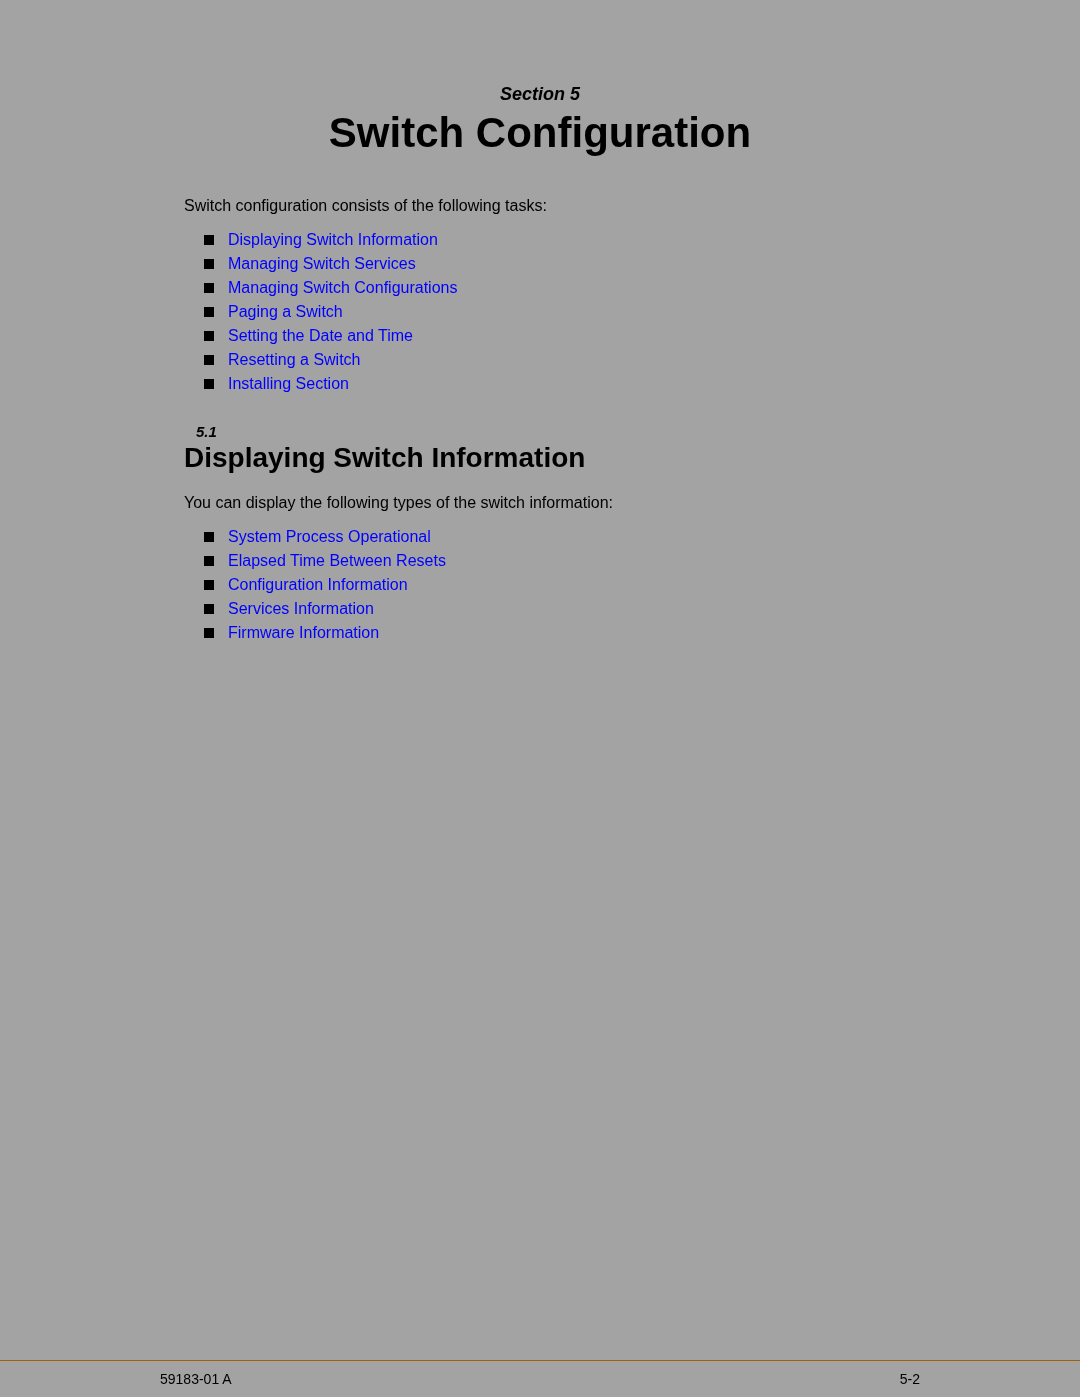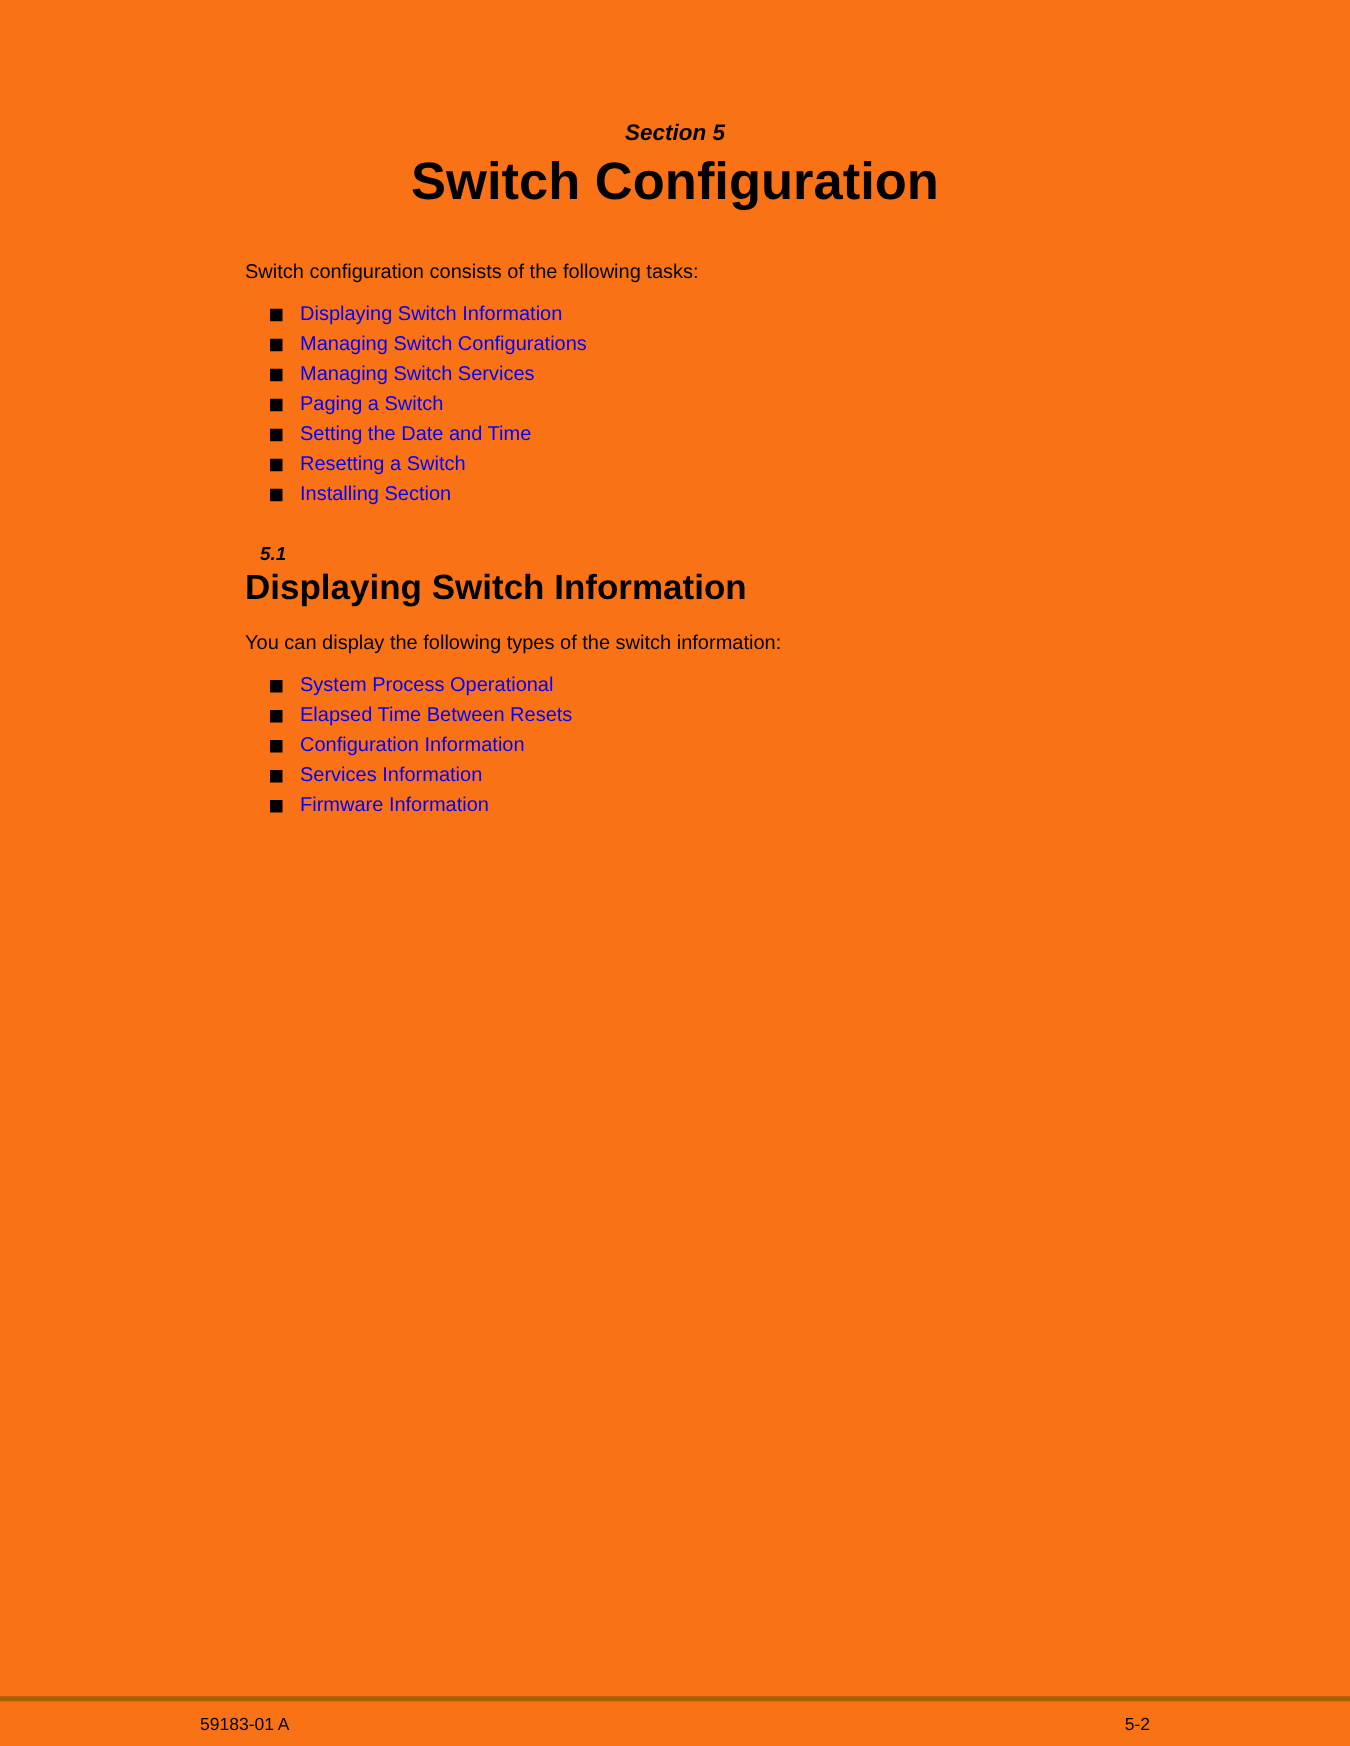--- a/index.html
+++ b/index.html
@@ -12,22 +12,22 @@
       background: #ffffff;
       font-family: Arial, Helvetica, sans-serif;
       width: 1080px;
       min-height: 1397px;
       position: relative;
     }
 
     .page {
       width: 1080px;
       min-height: 1397px;
-      background: #f97316;
-      padding: 16px;
+      background: #a3a3a3;
+      padding: 4px;
       position: relative;
     }
 
     .content-area {
       padding: 80px 160px 100px 160px;
     }
 
     .section-label {
       text-align: center;
       font-size: 18px;
@@ -96,21 +96,21 @@
       color: #000000;
       margin-bottom: 20px;
       margin-left: 20px;
     }
 
     .footer {
       position: absolute;
       bottom: 0;
       left: 0;
       right: 0;
-      border-top: 4px solid #a16207;
+      border-top: 1px solid #a16207;
       padding: 10px 160px;
       display: flex;
       justify-content: space-between;
       align-items: center;
       margin-top: 33px;
     }
 
     .footer-left {
       font-size: 14px;
       color: #000000;
@@ -132,25 +132,25 @@
 
     <p class="intro-text">Switch configuration consists of the following tasks:</p>
 
     <ul class="bullet-list">
     <li>
           <span class="bullet-square"></span>
           <a class="link" href="#">Displaying Switch Information</a>
         </li>
         <li>
           <span class="bullet-square"></span>
+          <a class="link" href="#">Managing Switch Services</a>
+        </li>
+        <li>
+          <span class="bullet-square"></span>
           <a class="link" href="#">Managing Switch Configurations</a>
-        </li>
-        <li>
-          <span class="bullet-square"></span>
-          <a class="link" href="#">Managing Switch Services</a>
         </li>
         <li>
           <span class="bullet-square"></span>
           <a class="link" href="#">Paging a Switch</a>
         </li>
         <li>
           <span class="bullet-square"></span>
           <a class="link" href="#">Setting the Date and Time</a>
         </li>
         <li>

